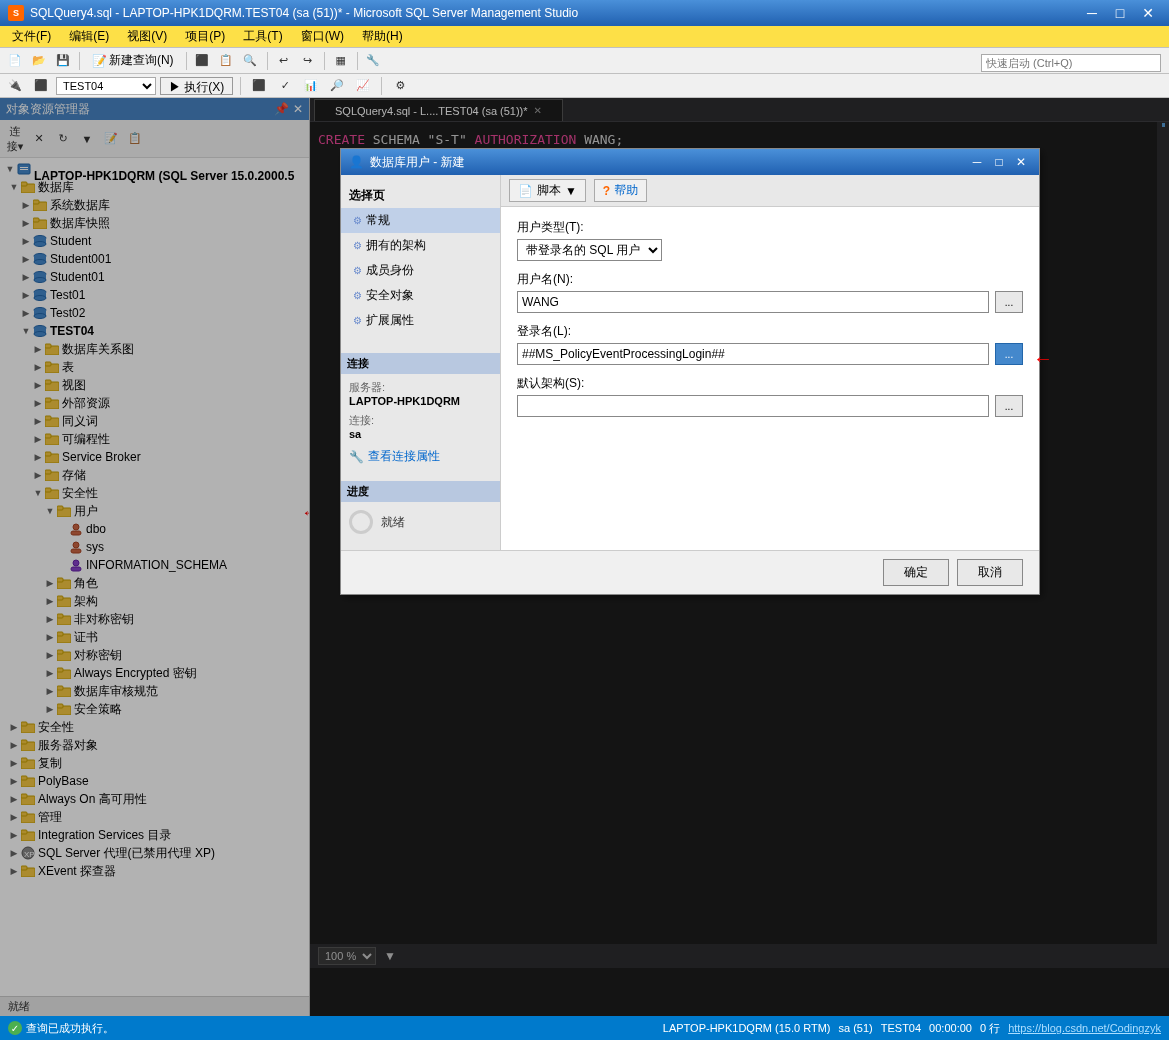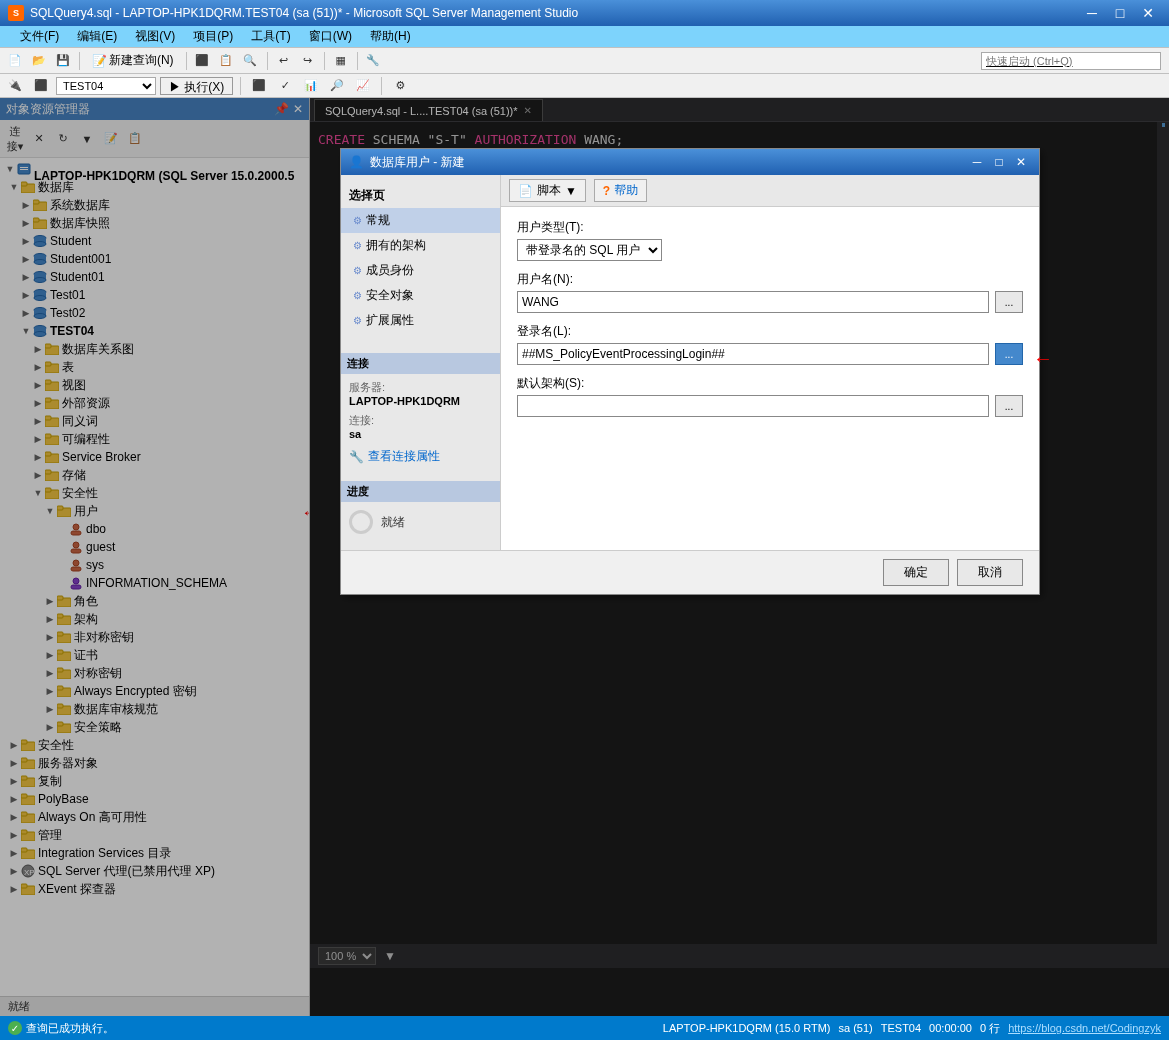--- a/index.html
+++ b/index.html
@@ -57,25 +57,25 @@
       color: white;
       cursor: pointer;
       display: flex;
       align-items: center;
       justify-content: center;
       font-size: 14px;
     }
 
     
     .menu-bar {
-      background: #7dd3fc;
+      background: #fde047;
       height: 22px;
       display: flex;
       align-items: center;
-      padding: 0 12px;
+      padding: 0 4px;
       border-bottom: 1px solid #c0c0c0;
       gap: 2px;
     }
     .menu-item {
       padding: 2px 8px;
       cursor: pointer;
       font-size: 12px;
       color: #000;
     }
 
@@ -116,26 +116,25 @@
       border: 1px solid transparent;
       cursor: pointer;
       font-size: 12px;
     }
 
     
     .search-bar {
       background: #f0f0f0;
       height: 22px;
       display: flex;
-      align-items: center;
+      align-items: flex-end;
       padding: 0 4px;
       border-bottom: 1px solid #c0c0c0;
       gap: 4px;
       justify-content: flex-end;
-      text-decoration: underline;
     }
     .search-input {
       width: 180px;
       height: 18px;
       border: 1px solid #aaa;
       padding: 0 4px;
       font-size: 11px;
       background: white;
     }
 
@@ -259,21 +258,21 @@
       background: #2d2d30;
       height: 24px;
       display: flex;
       align-items: flex-end;
       padding: 0 4px;
       border-bottom: 1px solid #3e3e42;
     }
     .tab {
       background: #3e3e42;
       color: #ccc;
-      padding: 2px 10px;
+      padding: 2px 20px;
       font-size: 11px;
       border: 1px solid #555;
       border-bottom: none;
       cursor: pointer;
       display: flex;
       align-items: center;
       gap: 6px;
       height: 22px;
     }
     .tab.active {
@@ -904,30 +903,20 @@
         <span class="tree-expand" style="visibility:hidden;">▶</span>
         <span class="tree-icon">
           <svg width="14" height="14">
               <circle cx="7" cy="5" r="3" fill="#cc6644" stroke="#aa4422"></circle>
               <rect x="2" y="9" width="10" height="4" rx="2" fill="#cc6644" stroke="#aa4422"></rect>
             </svg>
         </span>
         <span class="tree-label">dbo</span>
       </div>
 
-      <div class="tree-item indent5">
-        <span class="tree-expand" style="visibility:hidden;">▶</span>
-        <span class="tree-icon">
-          <svg width="14" height="14">
-              <circle cx="7" cy="5" r="3" fill="#cc6644" stroke="#aa4422"></circle>
-              <rect x="2" y="9" width="10" height="4" rx="2" fill="#cc6644" stroke="#aa4422"></rect>
-            </svg>
-        </span>
-        <span class="tree-label">guest</span>
-      </div>
 
       <div class="tree-item indent5">
         <span class="tree-expand" style="visibility:hidden;">▶</span>
         <span class="tree-icon">
           <svg width="14" height="14">
               <circle cx="7" cy="5" r="3" fill="#cc6644" stroke="#aa4422"></circle>
               <rect x="2" y="9" width="10" height="4" rx="2" fill="#cc6644" stroke="#aa4422"></rect>
             </svg>
         </span>
         <span class="tree-label">sys</span>

